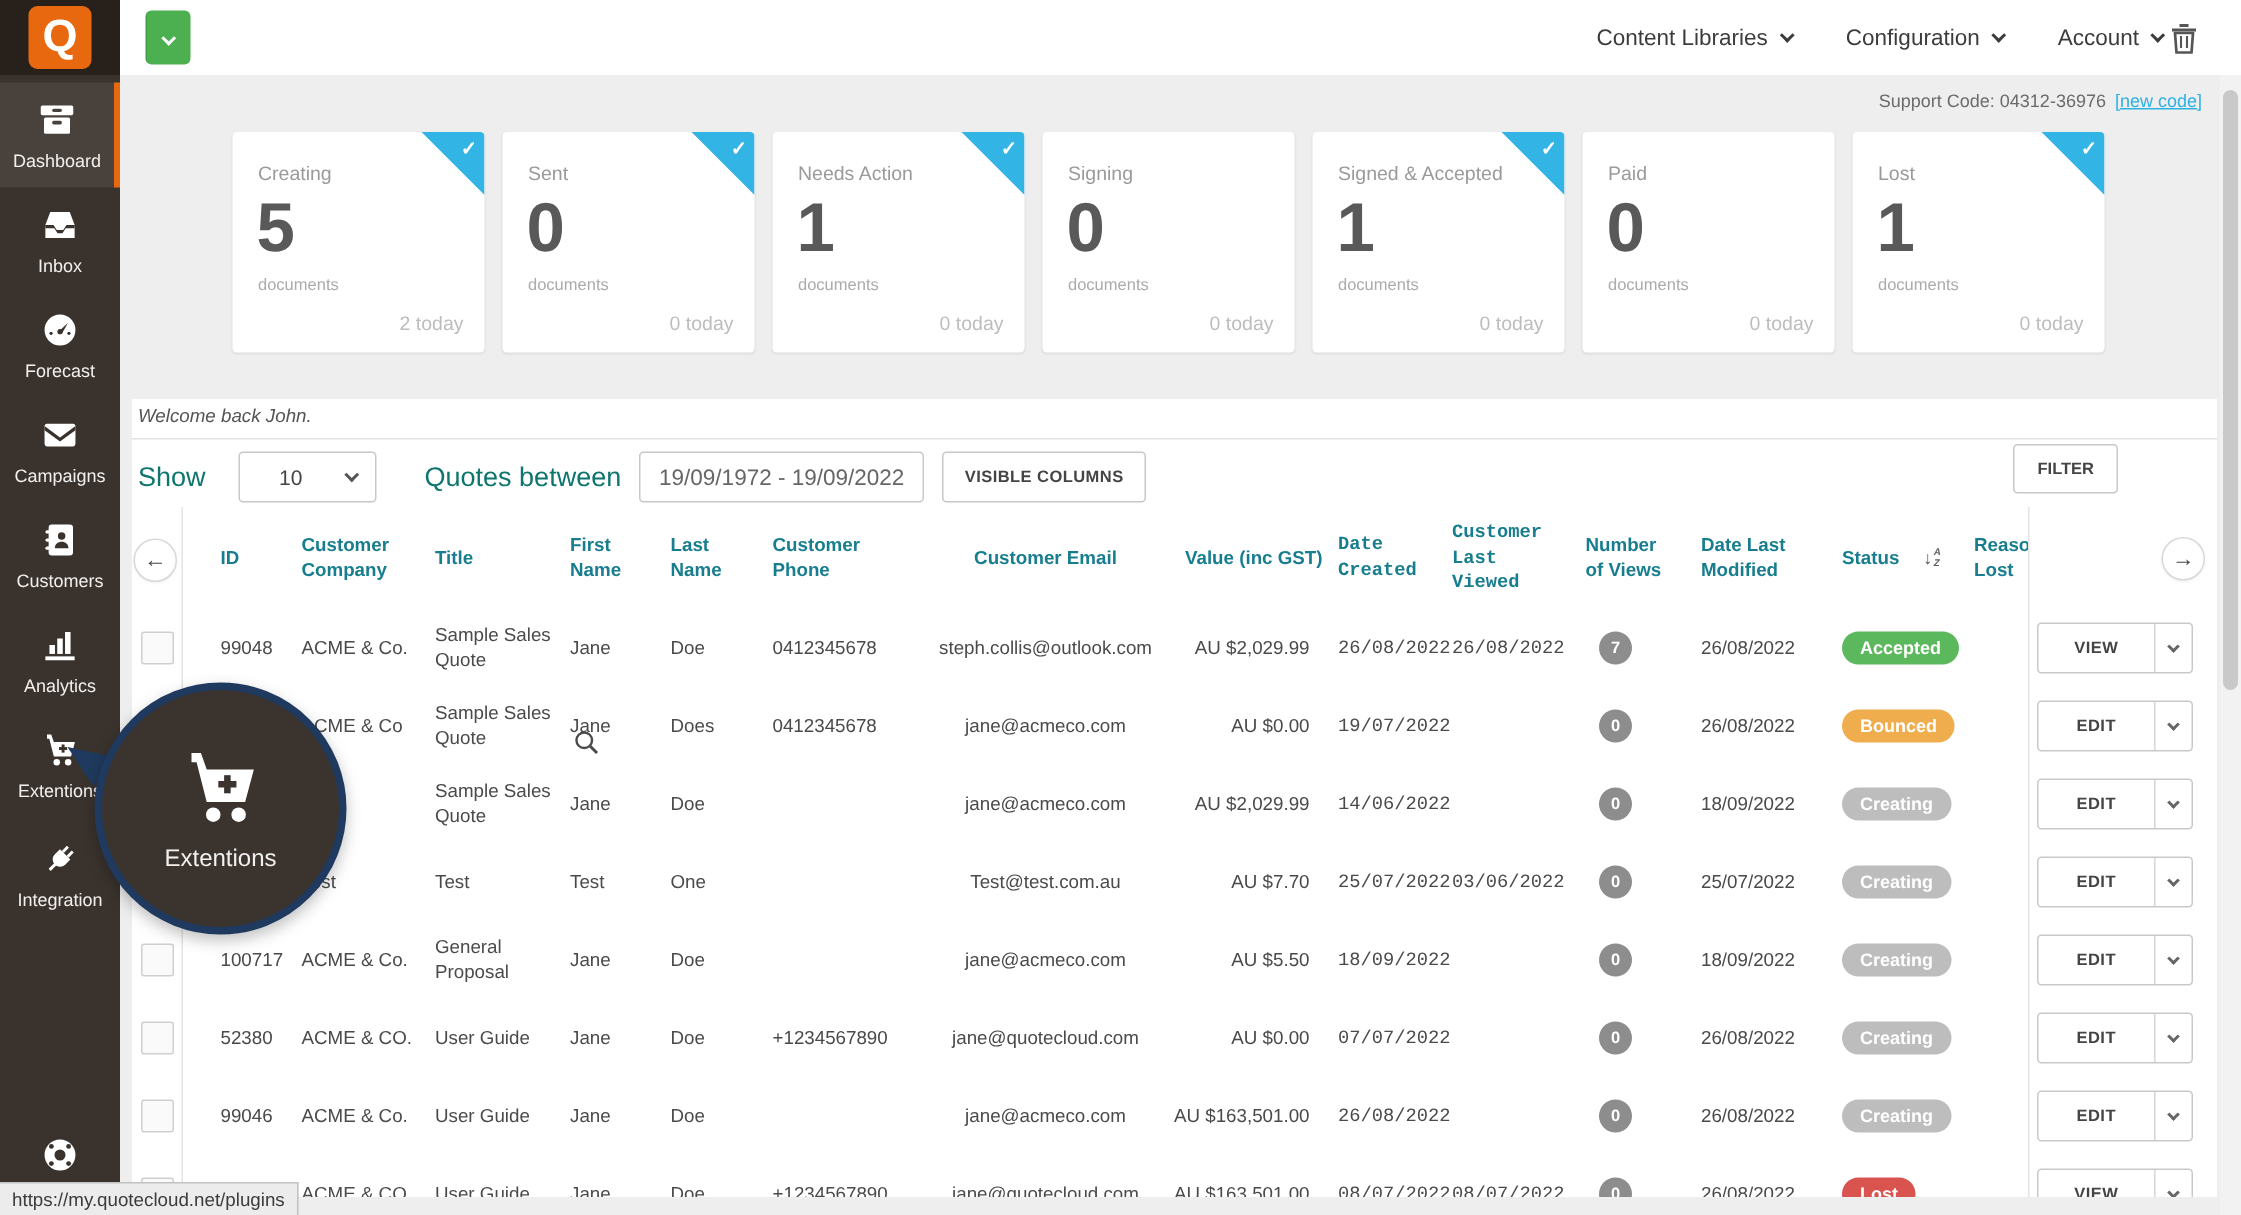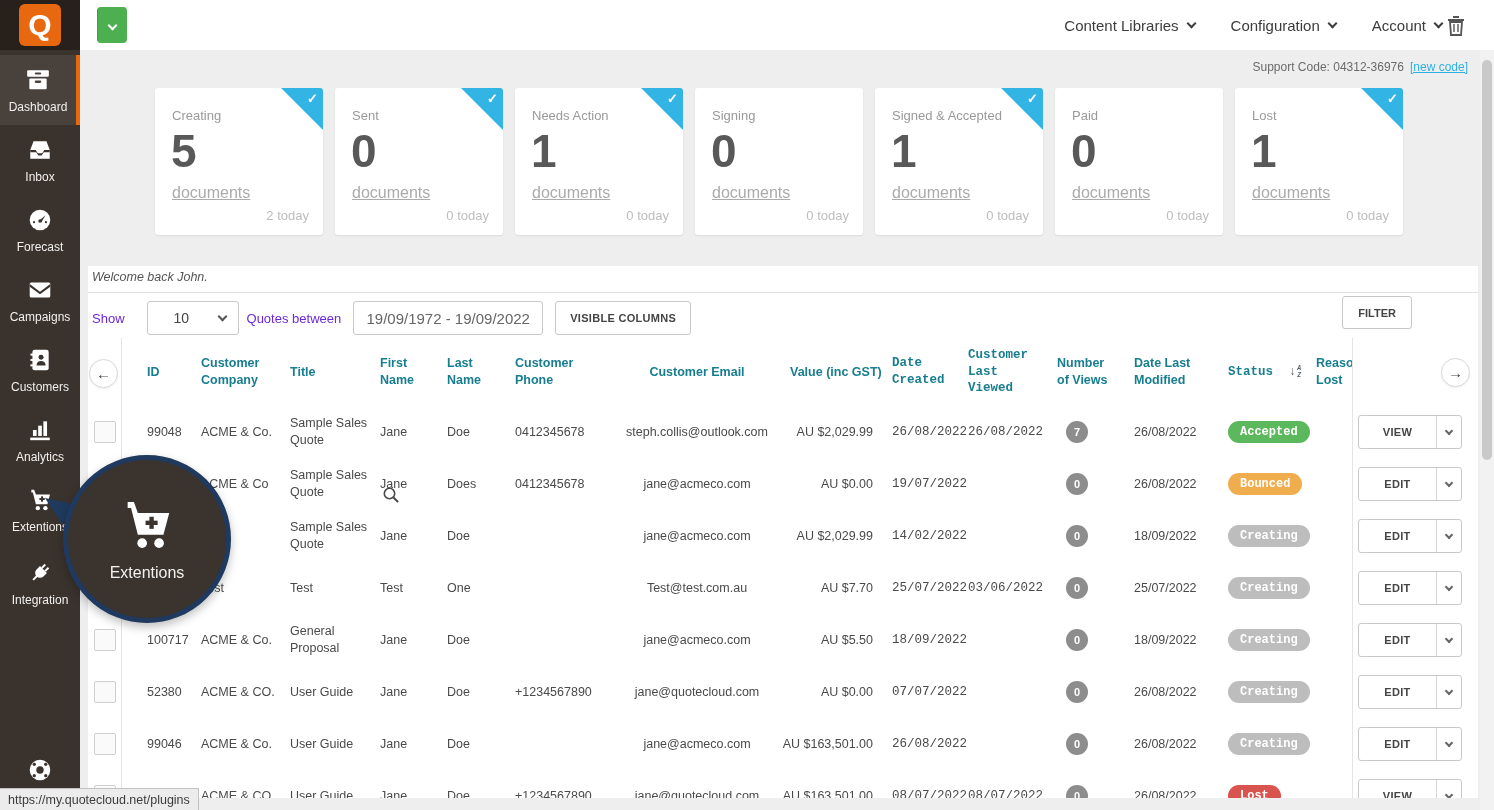--- a/index.html
+++ b/index.html
@@ -34,38 +34,38 @@
   
   .support-code { position:absolute; right:26px; top:60px; font-size:12px; color:#6b6b6b; z-index:6; }
   .support-code a { color:#2fb1e3; text-decoration:underline; margin-left:6px; cursor:pointer; }
 
   
   .cards { position:absolute; left:155px; top:88px; display:flex; gap:12px; z-index:5; }
   .card { position:relative; width:168px; height:147px; background:#fff; border-radius:3px;
           box-shadow:0 1px 2px rgba(0,0,0,.08); overflow:hidden; cursor:pointer; }
   .card .clabel { position:absolute; left:17px; top:20px; font-size:13px; color:#9a9a9a; }
   .card .ccount { position:absolute; left:16px; top:36px; font-size:46px; font-weight:bold; color:#595959; }
-  .card .cunit { position:absolute; left:17px; top:96px; font-size:16px; color:#ababab;text-decoration:underline; }
+  .card .cunit { position:absolute; left:17px; top:96px; font-size:11px; color:#ababab; }
   .card .ctoday { position:absolute; right:14px; bottom:12px; font-size:13px; color:#bdbdbd; }
   .card .corner { position:absolute; top:0; right:0; width:0; height:0;
                   border-top:42px solid #32b4e4; border-left:42px solid transparent; }
   .card .corner-check { position:absolute; top:3px; right:5px; color:#fff; font-size:13px; font-weight:bold; }
 
   
   .panel { position:absolute; left:88px; top:266px; width:1390px; height:532px; background:#fff; z-index:4; overflow:hidden; }
   .welcome { position:absolute; left:4px; top:4px; width:1382px; height:20px; font-size:12.5px; font-style:italic; color:#555; }
   .welcome-line { position:absolute; left:0; top:26px; width:1390px; border-top:1px solid #e2e2e2; }
 
   .controls { position:absolute; left:4px; top:32px; height:40px; display:flex; align-items:center; }
-  .ctl-label { font-size:13px; color:#6d28d9; }
+  .ctl-label { font-size:18px; color:#0f766e; }
   .show-select { margin-left:22px; width:92px; height:34px; border:1px solid #c8c8c8; border-radius:3px; background:#fff;
                  display:flex; align-items:center; justify-content:space-between; padding:0 12px 0 26px; cursor:pointer;
                  font-size:14px; color:#444; }
   .show-select .chev { color:#555; margin-top:-3px; }
-  .quotes-label { margin-left:8px; }
+  .quotes-label { margin-left:32px; }
   .date-input { margin-left:12px; width:190px; height:34px; border:1px solid #c8c8c8; border-radius:3px; background:#fff;
                 display:flex; align-items:center; justify-content:center; font-size:15px; color:#666; cursor:text; }
   .vc-btn { margin-left:12px; height:34px; border:1px solid #c8c8c8; border-radius:3px; background:#fff; padding:0 14px;
             display:flex; align-items:center; font-size:11px; font-weight:bold; color:#444; letter-spacing:.3px; cursor:pointer; }
   .filter-btn { position:absolute; right:66px; top:30px; height:33px; border:1px solid #c8c8c8; border-radius:3px; background:#fff;
                 padding:0 15px; display:flex; align-items:center; font-size:11px; font-weight:bold; color:#444; cursor:pointer; }
 
   
   .vline-l { position:absolute; left:33px; top:72px; bottom:0; border-left:1px solid #e4e4e4; }
   .vline-r { position:absolute; left:1264px; top:72px; bottom:0; border-left:1px solid #e4e4e4; }
@@ -82,21 +82,21 @@
   .hc { font-size:12.5px; font-weight:bold; color:#187e8f; line-height:1.35; }
   .c-id { padding-left:26px; } .c-company { padding-left:18px; } .c-title { padding-left:15px; }
   .c-first { padding-left:12px; } .c-last { padding-left:15px; } .c-phone { padding-left:15px; }
   .c-email { text-align:center; }
   .c-value { text-align:right; padding-right:19px; }
   .hc.c-value { text-align:left; padding-left:8px; padding-right:0; }
   .c-created, .c-viewed { padding-left:0;font-family:Liberation Mono, monospace; }
   .c-views { display:flex; justify-content:center; }
   .hc.c-views { display:block; padding-left:11px; }
   .c-modified { padding-left:26px; }
-  .c-status { padding-left:36px; display:flex; align-items:center; gap:16px;font-family:Liberation Mono, monospace; }
+  .c-status { padding-left:36px; display:flex; align-items:center; gap:16px; }
   .c-reason { padding-left:14px; overflow:hidden; white-space:normal; }
   .sort-ico { display:inline-flex; align-items:center; color:#5a6268; cursor:pointer; }
   .sort-ico .arr { font-size:12px; font-weight:normal; }
   .sort-ico .az { display:flex; flex-direction:column; font-size:6.5px; line-height:1.1; font-weight:bold; margin-left:1px; }
   .views-badge { min-width:22px; height:22px; border-radius:11px; background:#8d8d8d; color:#fff; font-size:11px;
                  font-weight:bold; display:inline-flex; align-items:center; justify-content:center; padding:0 4px; }
   .pill { display:inline-block; padding:3px 12px; border-radius:12px; color:#fff; font-weight:bold; font-size:12px; }
   .st-accepted { background:#5cb85c; } .st-bounced { background:#f0ad4e; }
   .st-creating { background:#bdbdbd; } .st-lost { background:#d9534f; }
 
@@ -335,21 +335,21 @@
     <span class="cb"></span>
     <div class="tgrid">
       <div class="c c-id"></div>
       <div class="c c-company"></div>
       <div class="c c-title">Sample Sales Quote</div>
       <div class="c c-first">Jane</div>
       <div class="c c-last">Doe</div>
       <div class="c c-phone"></div>
       <div class="c c-email">jane@acmeco.com</div>
       <div class="c c-value">AU $2,029.99</div>
-      <div class="c c-created">14/02/2022</div>
+      <div class="c c-created">14/06/2022</div>
       <div class="c c-viewed"></div>
       <div class="c c-views">
         <span class="views-badge">0</span>
       </div>
       <div class="c c-modified">18/09/2022</div>
       <div class="c c-status">
         <span class="pill st-creating">Creating</span>
       </div>
       <div class="c c-reason"></div>
     </div>

